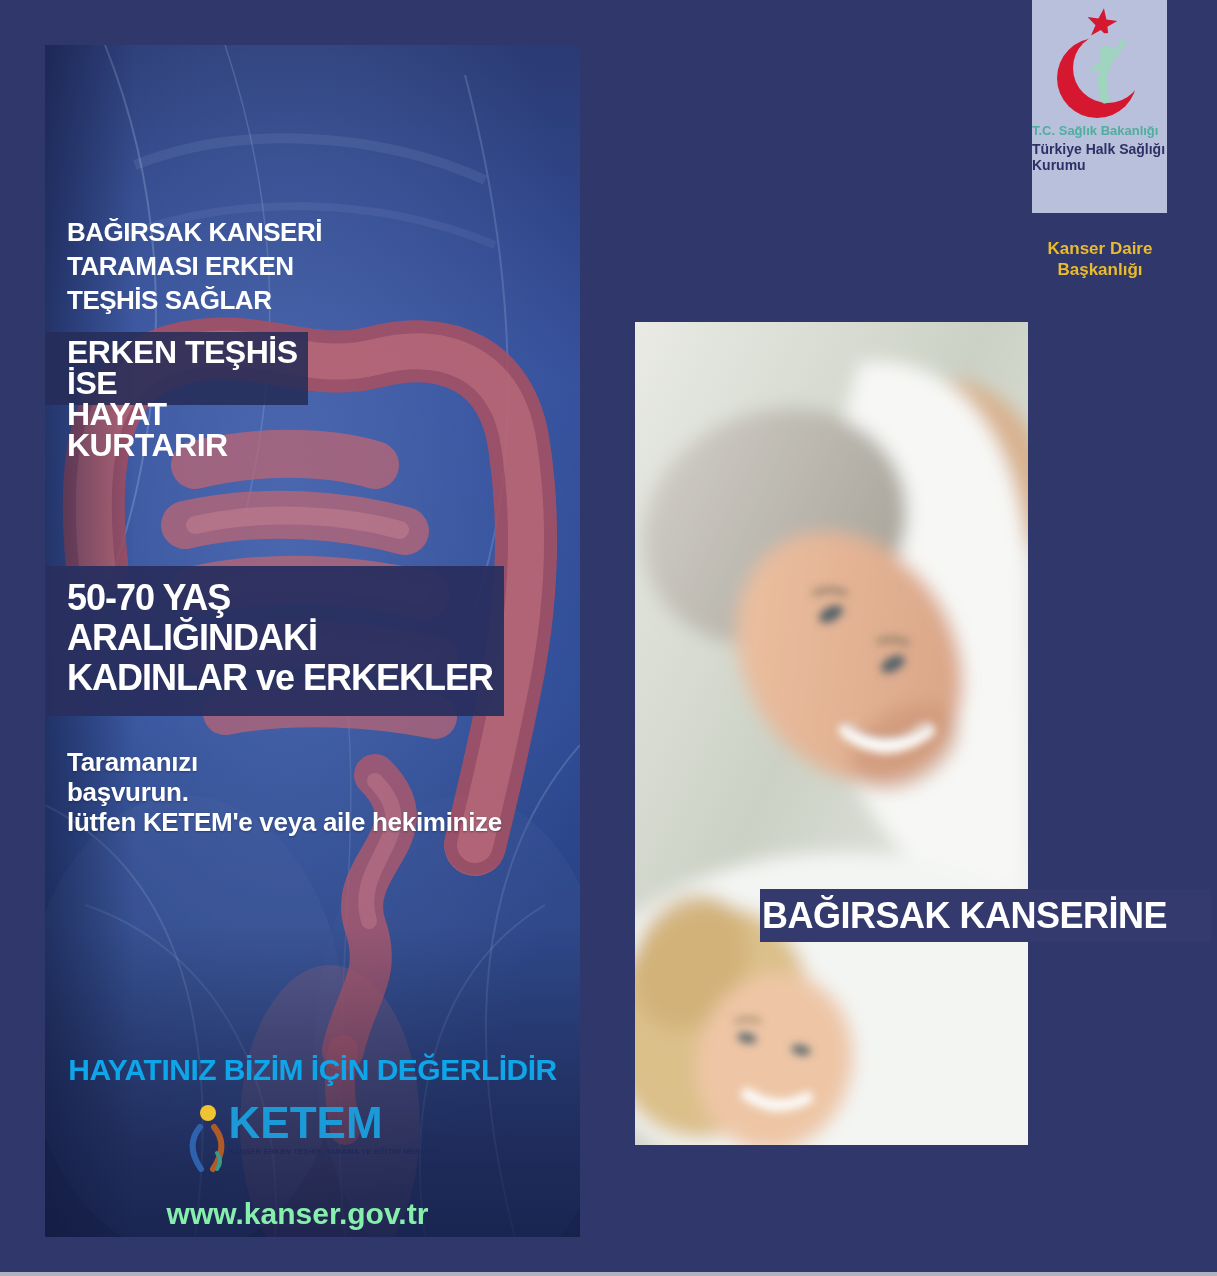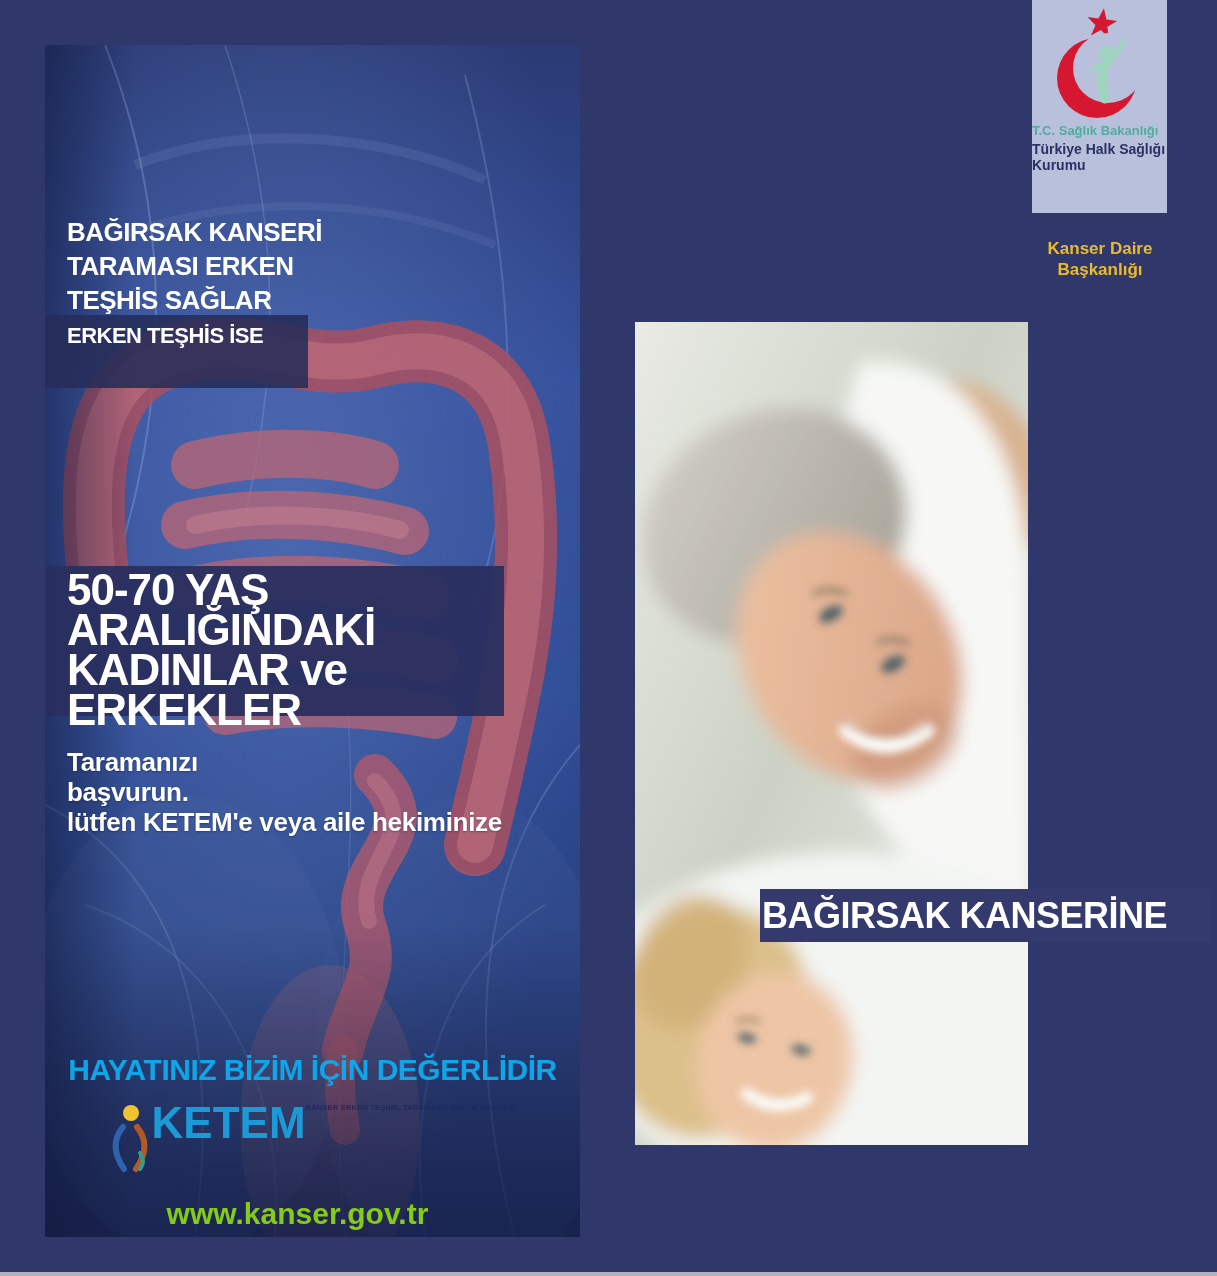--- a/index.html
+++ b/index.html
@@ -7,35 +7,35 @@
   body { font-family:"Liberation Sans", sans-serif; background:#30376b; position:relative; overflow:hidden; }
 
   .poster { position:absolute; inset:0; background:#30376b; }
 
   
   .left-panel { position:absolute; left:45px; top:45px; width:535px; height:1192px; overflow:hidden; }
   .left-panel svg.bgart { position:absolute; inset:0; display:block; }
 
   .lp-heading { position:absolute; left:22px; top:170px; color:#ffffff; font-size:26px; font-weight:bold;
     line-height:34px; letter-spacing:-0.5px; }
-  .lp-banner1 { position:absolute; left:0; top:270px; width:263px; height:73px; background:rgba(38,44,88,0.88);
-    padding:5px 0 0 22px; color:#fff; font-size:22px; font-weight:bold; line-height:31px; letter-spacing:-0.5px; }
+  .lp-banner1 { position:absolute; left:0; top:287px; width:263px; height:73px; background:rgba(38,44,88,0.88);
+    padding:5px 0 0 22px; color:#fff; font-size:32px; font-weight:bold; line-height:31px; letter-spacing:-0.5px; }
   .lp-banner2 { position:absolute; left:1px; top:521px; width:458px; height:150px; background:rgba(41,47,95,0.95);
-    padding:4px 0 0 21px; color:#fff; font-size:44px; font-weight:bold; line-height:40px; letter-spacing:-1px; }
+    padding:12px 0 0 21px; color:#fff; font-size:36px; font-weight:bold; line-height:40px; letter-spacing:-1px; }
   .lp-body { position:absolute; left:22px; top:702px; width:500px; color:#fff; font-size:26px; font-weight:bold;
     line-height:30px; letter-spacing:-0.3px; text-shadow:0 1px 2px rgba(20,26,60,.45); }
   .lp-tagline { position:absolute; left:0; top:1008px; width:535px; text-align:center; color:#0ea5e9;
     font-size:30px; font-weight:bold; letter-spacing:-0.5px; }
-  .lp-website { position:absolute; left:0; top:1152px; width:505px; text-align:center; color:#84cc16;
+  .lp-website { position:absolute; left:0; top:1152px; width:505px; text-align:center; color:#86efac;
     font-size:30px; font-weight:bold; }
 
   
   .ketem { position:absolute; left:0; top:1056px; width:535px; display:flex; justify-content:center; align-items:flex-start; }
   .ketem-icon { width:40px; height:72px; margin-right:2px; }
-  .ketem-txt { display:flex; flex-direction:row; }
+  .ketem-txt { display:flex; flex-direction:column; }
   .ketem-name { color:#1b9ad7; font-size:44px; font-weight:bold; line-height:44px; letter-spacing:0px; }
   .ketem-sub { color:#1d2a5e; font-size:7.5px; font-weight:bold; letter-spacing:0.2px; margin-top:2px; }
 
   
   .ministry-box { position:absolute; left:1032px; top:0; width:135px; height:213px; background:#b8c0db; text-align:left; }
   .ministry-box svg { display:block; margin:6px auto 0 auto; }
   .ministry-line1 { color:#4fae9d; font-size:13px; font-weight:bold; margin-top:2px; }
   .ministry-line2 { color:#2b3166; font-size:14px; font-weight:bold; line-height:16px; margin-top:3px; }
   .dept { position:absolute; left:1020px; top:218px; width:160px; text-align:center; color:#e9bb2d;
     font-size:17px; font-weight:bold; line-height:21px;margin-top:20px; }
@@ -125,20 +125,21 @@
     </svg>
 
     <div class="lp-heading">
       <div>BAĞIRSAK KANSERİ</div>
       <div>TARAMASI ERKEN</div>
       <div>TEŞHİS SAĞLAR</div>
     </div>
 
     <div class="lp-banner1">
       <div>ERKEN TEŞHİS İSE</div>
+      <div>HAYAT KURTARIR</div>
     </div>
 
     <div class="lp-banner2">
       <div>50-70 YAŞ</div>
       <div>ARALIĞINDAKİ</div>
       <div>KADINLAR ve ERKEKLER</div>
     </div>
 
     <div class="lp-body">
       <div>Taramanızı</div>

